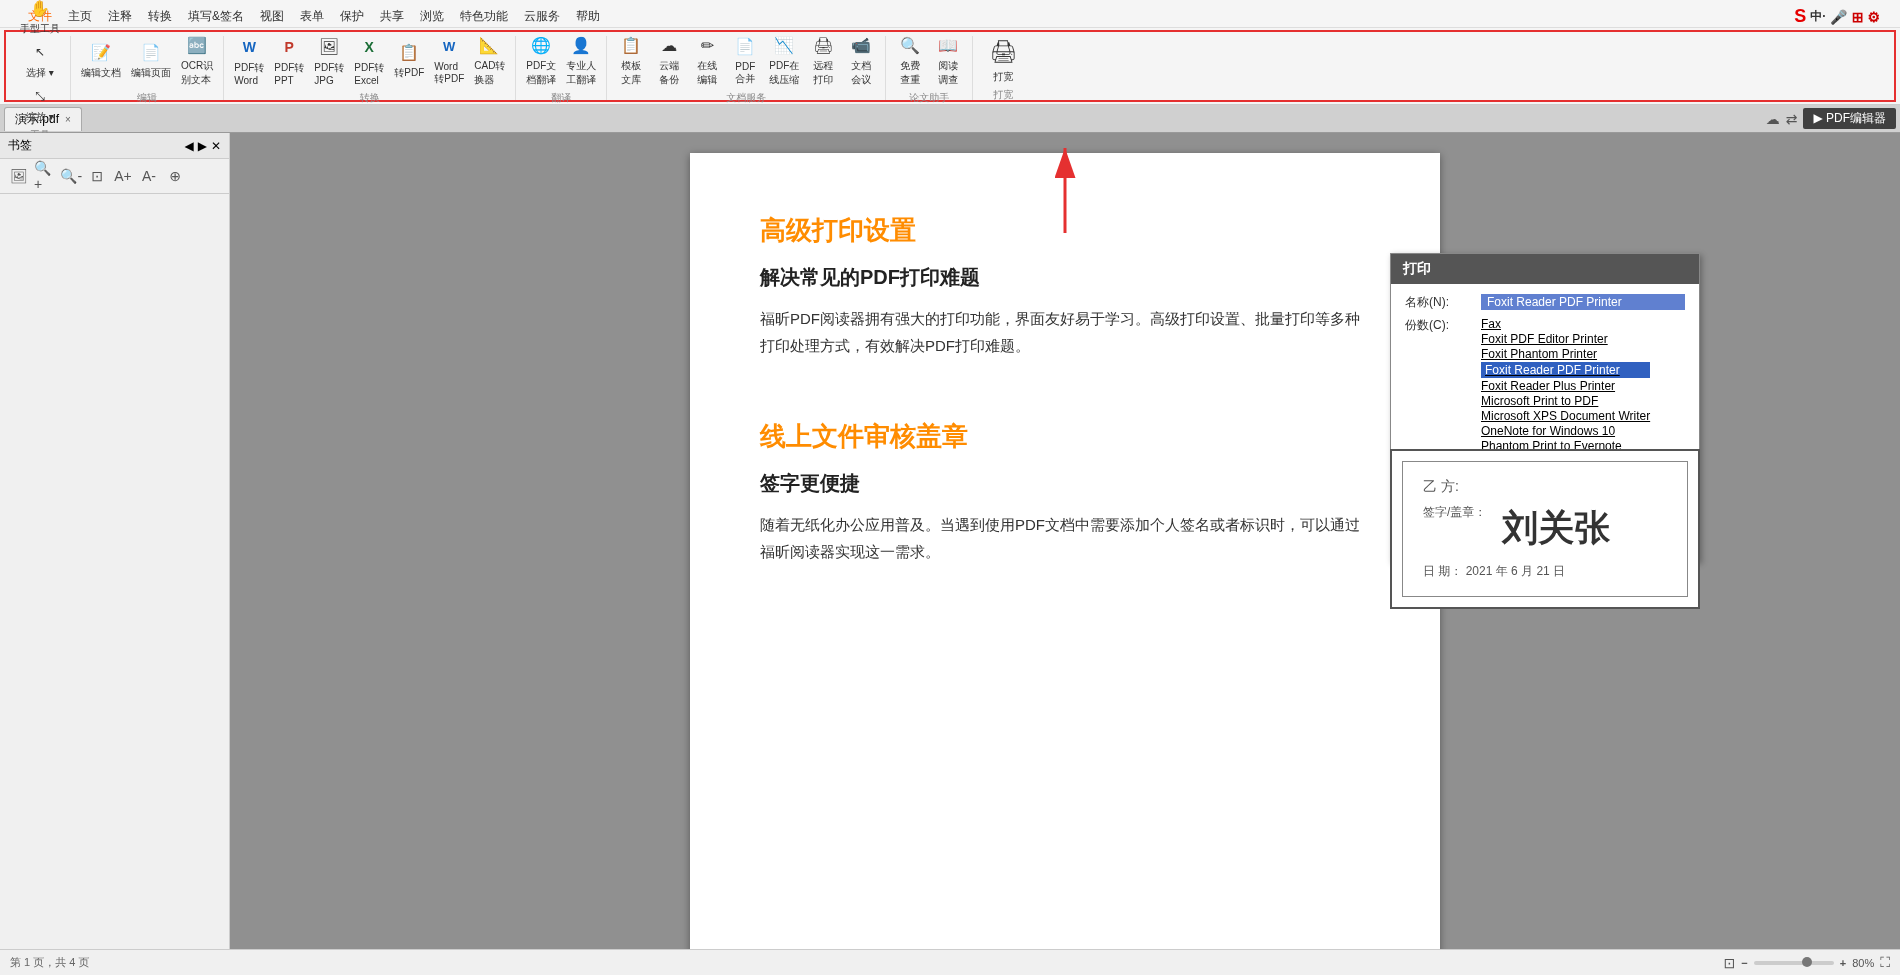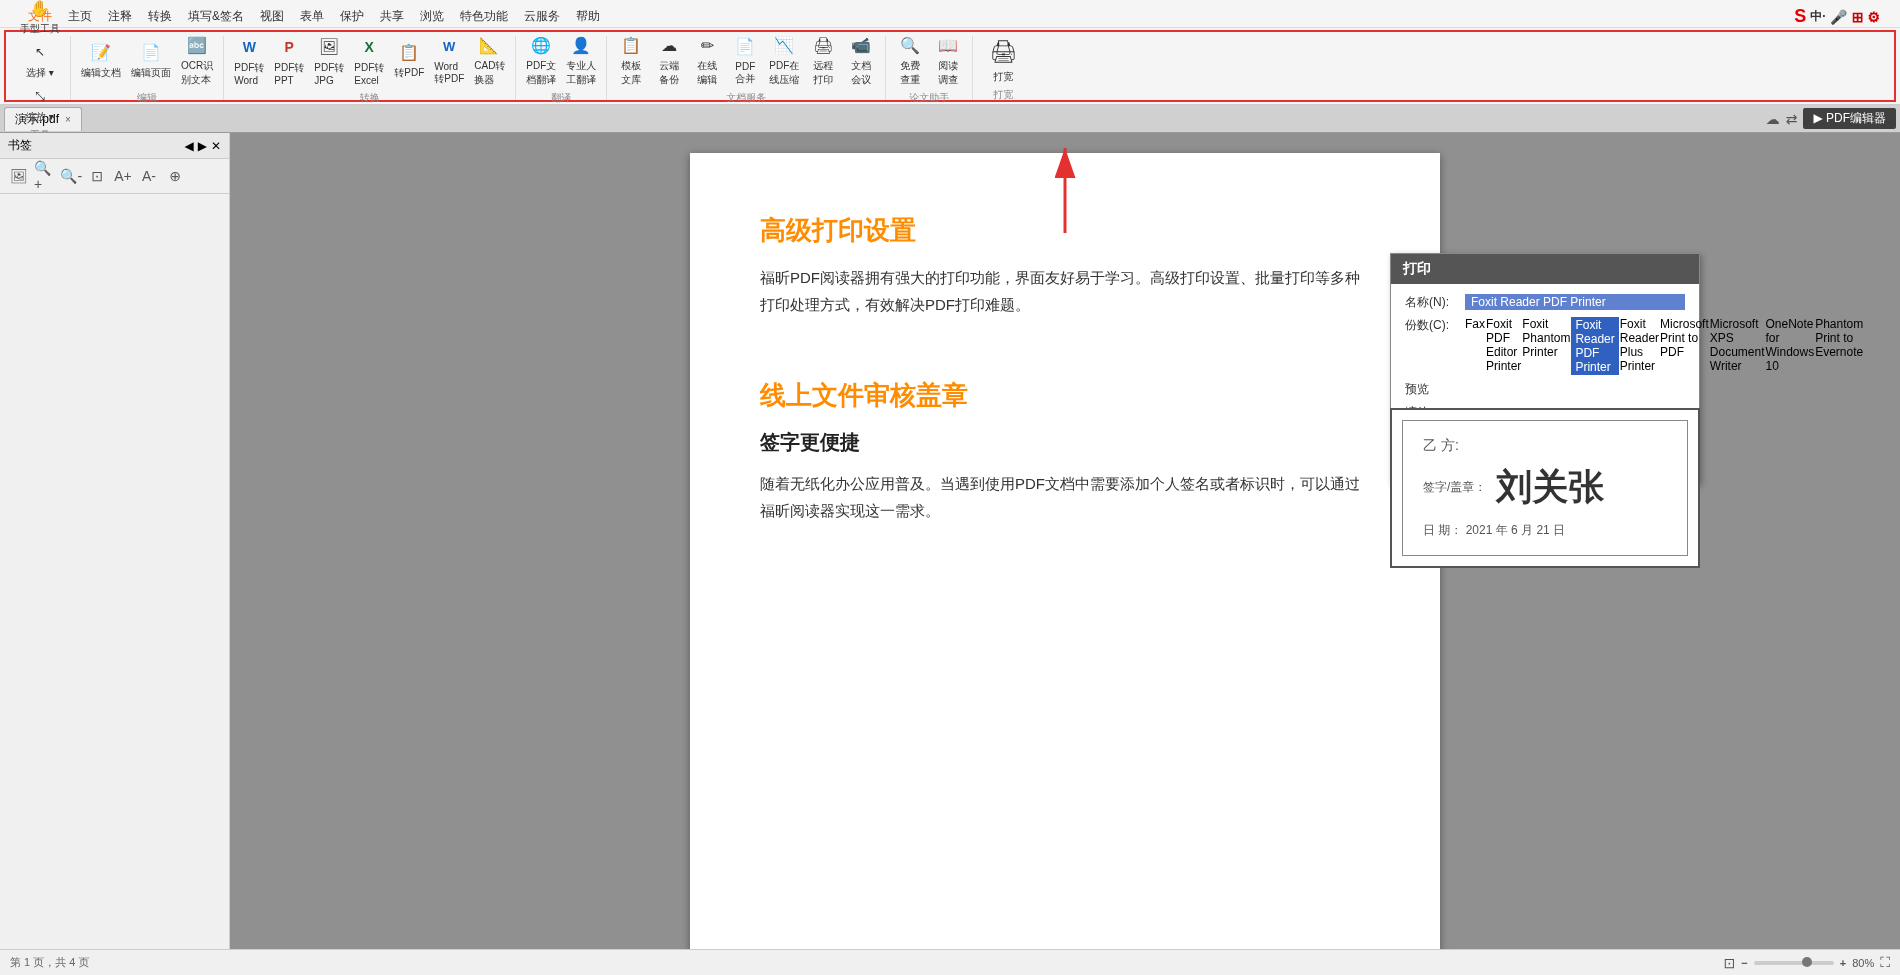--- a/index.html
+++ b/index.html
@@ -226,20 +226,21 @@
       font-weight: bold;
     }
     .print-dialog-body {
       padding: 10px 14px;
     }
     .print-row {
       display: flex;
       align-items: flex-start;
       margin-bottom: 6px;
       font-size: 12px;
+      gap: 16px;
     }
     .print-label {
       width: 60px;
       color: #333;
       flex-shrink: 0;
     }
     .print-value {
       flex: 1;
       color: #333;
     }
@@ -553,32 +554,33 @@
           </marker>
         </defs>
         <line x1="40" y1="100" x2="40" y2="15" stroke="#e53030" stroke-width="3" marker-end="url(#arrowhead)"></line>
       </svg>
     </div>
 
     <div class="pdf-page">
 
       <div class="section-wrapper">
         <h1 class="section-title-orange">高级打印设置</h1>
+        <h2 class="section-subtitle">解决常见的PDF打印难题</h2>
         <p class="section-body">福昕PDF阅读器拥有强大的打印功能，界面友好易于学习。高级打印设置、批量打印等多种打印处理方式，有效解决PDF打印难题。</p>
 
         <div class="print-dialog">
           <div class="print-dialog-title">打印</div>
           <div class="print-dialog-body">
             <div class="print-row">
               <span class="print-label">名称(N):</span>
               <span class="print-value" style="background:#6080d0;color:white;padding:1px 6px;">Foxit Reader PDF Printer</span>
             </div>
             <div class="print-row">
               <span class="print-label">份数(C):</span>
-              <div style="display:flex;flex-direction:row;gap:1px;">
+              <div style="display:flex;flex-direction:column;gap:1px;text-decoration:underline;">
                 <span>Fax</span>
                 <span>Foxit PDF Editor Printer</span>
                 <span>Foxit Phantom Printer</span>
                 <span style="background:#3060c0;color:white;padding:1px 4px;">Foxit Reader PDF Printer</span>
                 <span>Foxit Reader Plus Printer</span>
                 <span>Microsoft Print to PDF</span>
                 <span>Microsoft XPS Document Writer</span>
                 <span>OneNote for Windows 10</span>
                 <span>Phantom Print to Evernote</span>
               </div>
@@ -602,21 +604,21 @@
       </div>
 
       <div class="section-wrapper" style="position:relative;">
         <h1 class="section-title-orange">线上文件审核盖章</h1>
         <h2 class="section-subtitle">签字更便捷</h2>
         <p class="section-body">随着无纸化办公应用普及。当遇到使用PDF文档中需要添加个人签名或者标识时，可以通过福昕阅读器实现这一需求。</p>
 
         <div class="signature-box">
           <div class="sig-inner">
             <div style="font-size:14px;color:#555;margin-bottom:8px;">乙 方:</div>
-            <div style="display:flex;align-items:center;gap:10px;">
+            <div style="display:flex;align-items:flex-start;gap:16px;">
               <span style="font-size:12px;color:#555;">签字/盖章：</span>
               <span style="font-size:36px;font-weight:bold;font-family:KaiTi,楷体,serif;color:#333;">刘关张</span>
             </div>
             <div style="font-size:12px;color:#555;margin-top:10px;">
               <span>日 期：</span>
               <span>2021 年 6 月 21 日</span>
             </div>
           </div>
         </div>
       </div>

